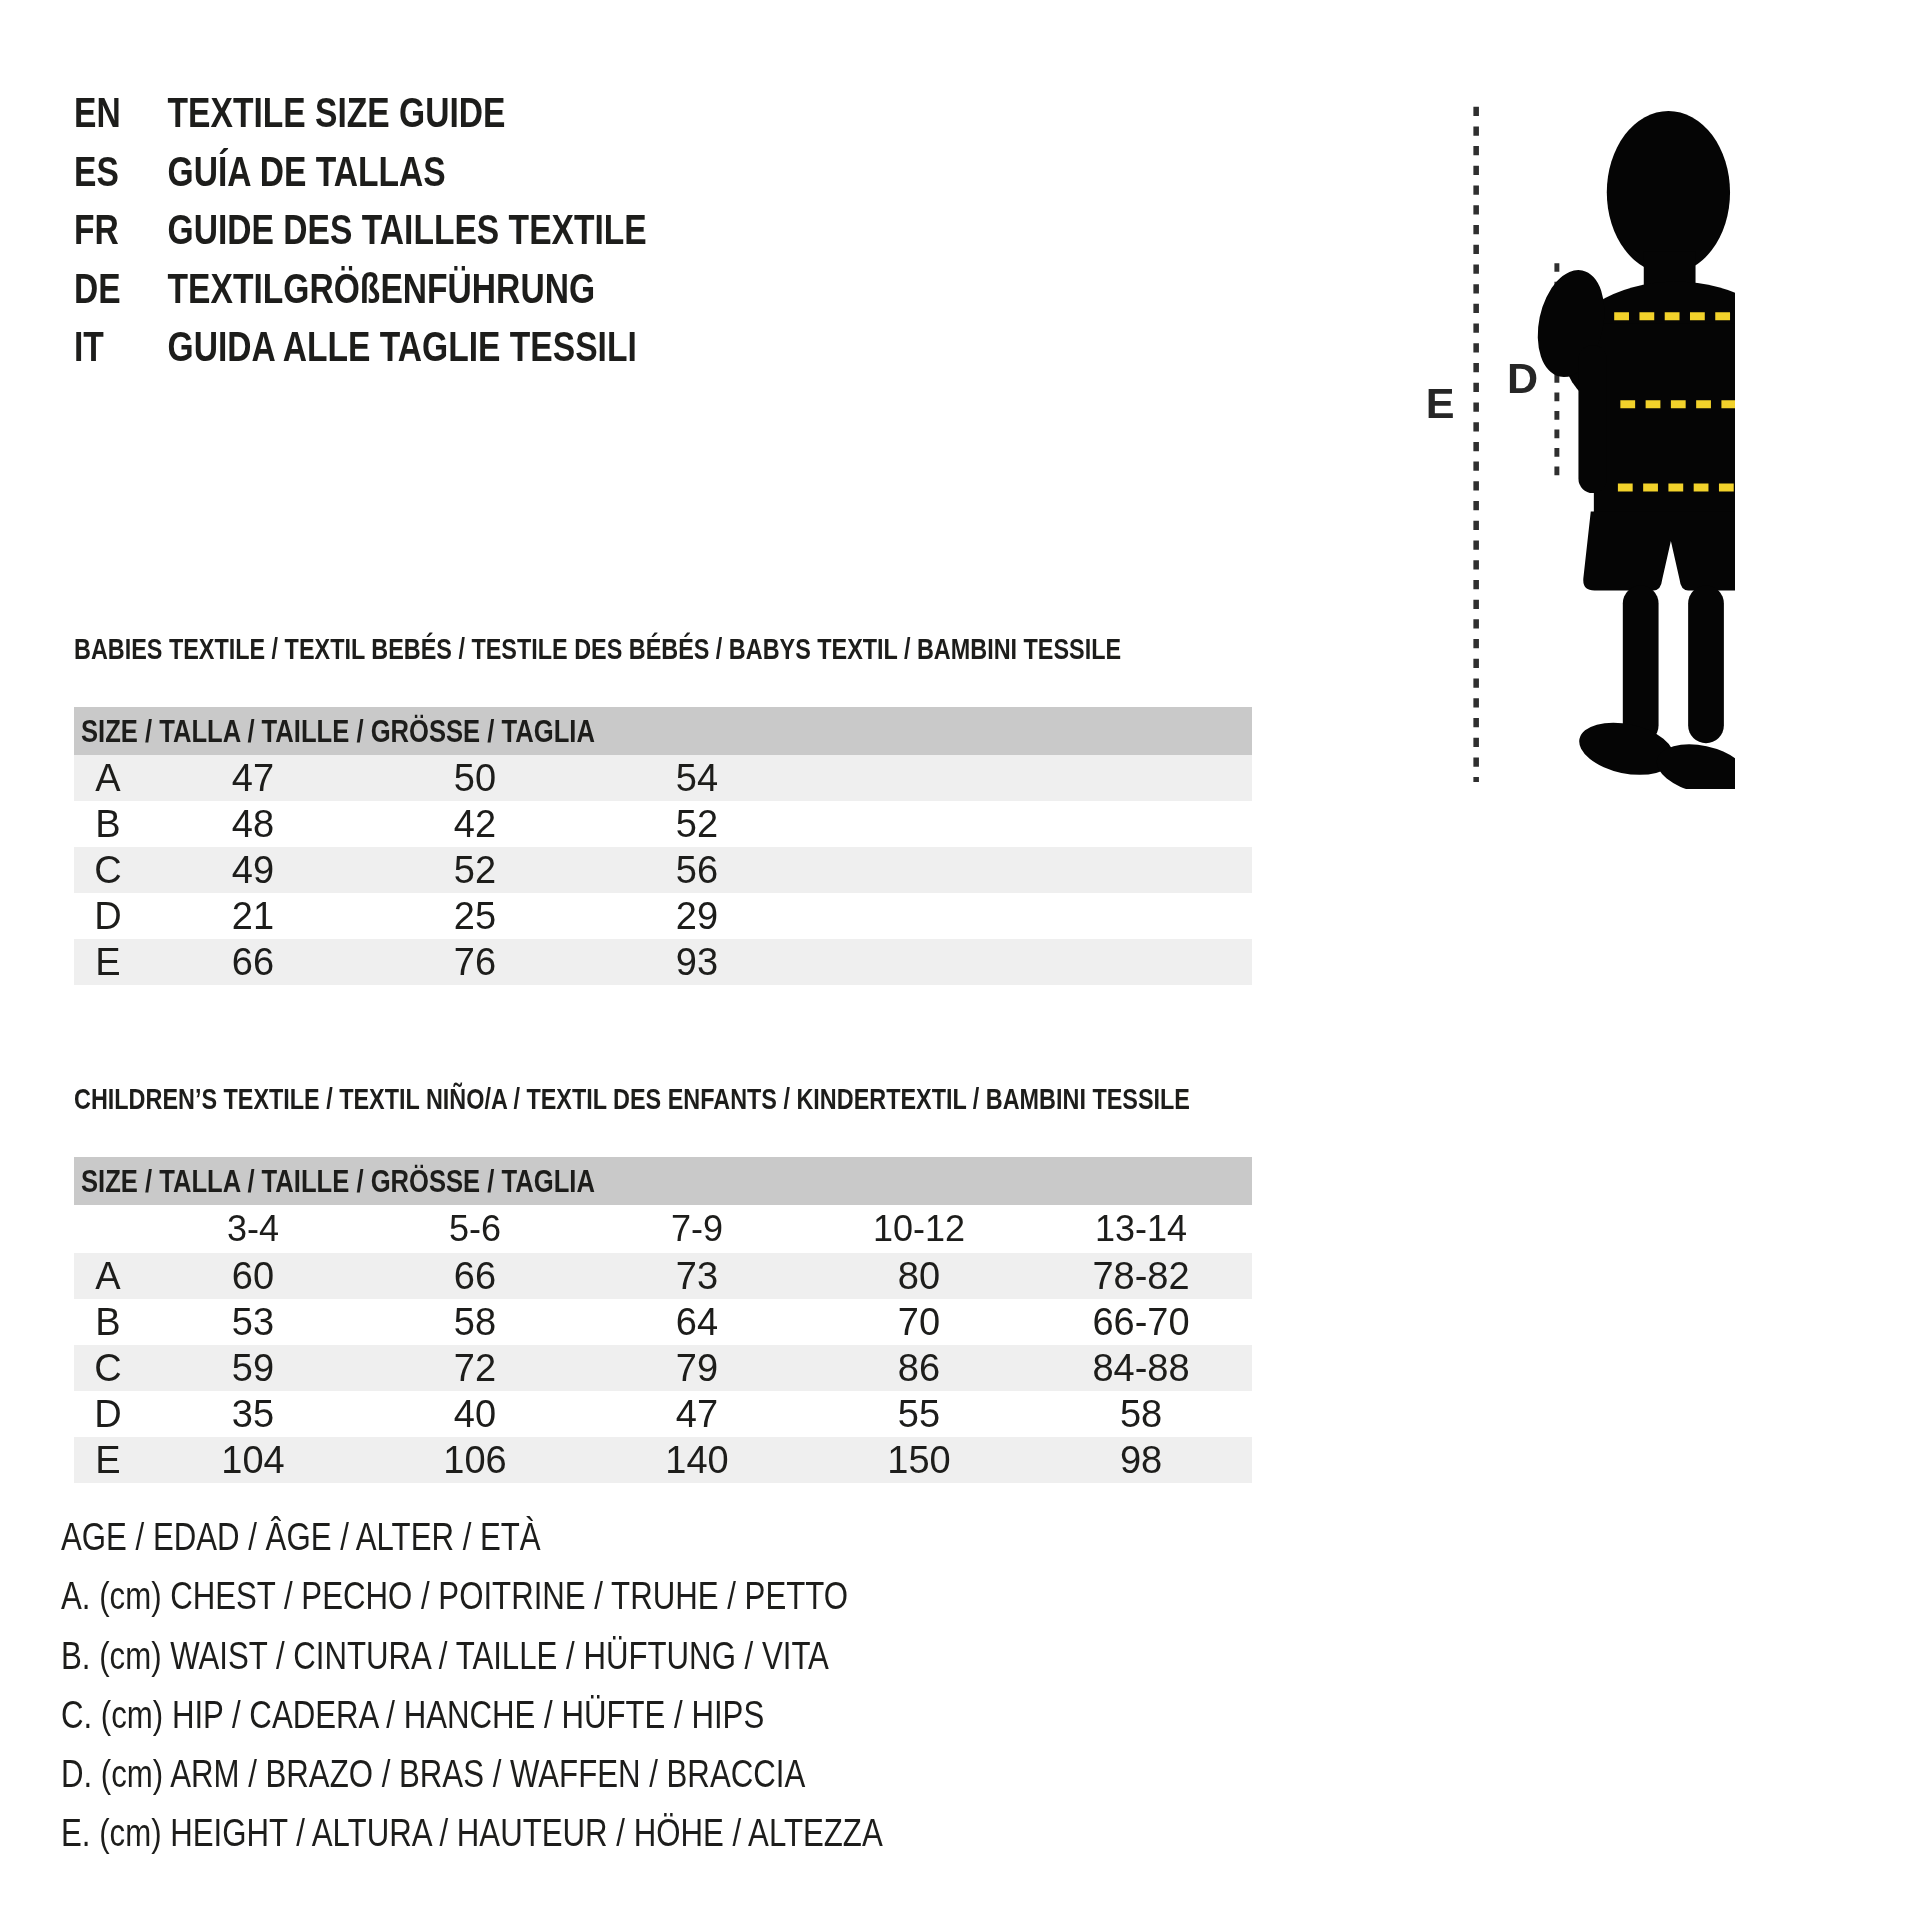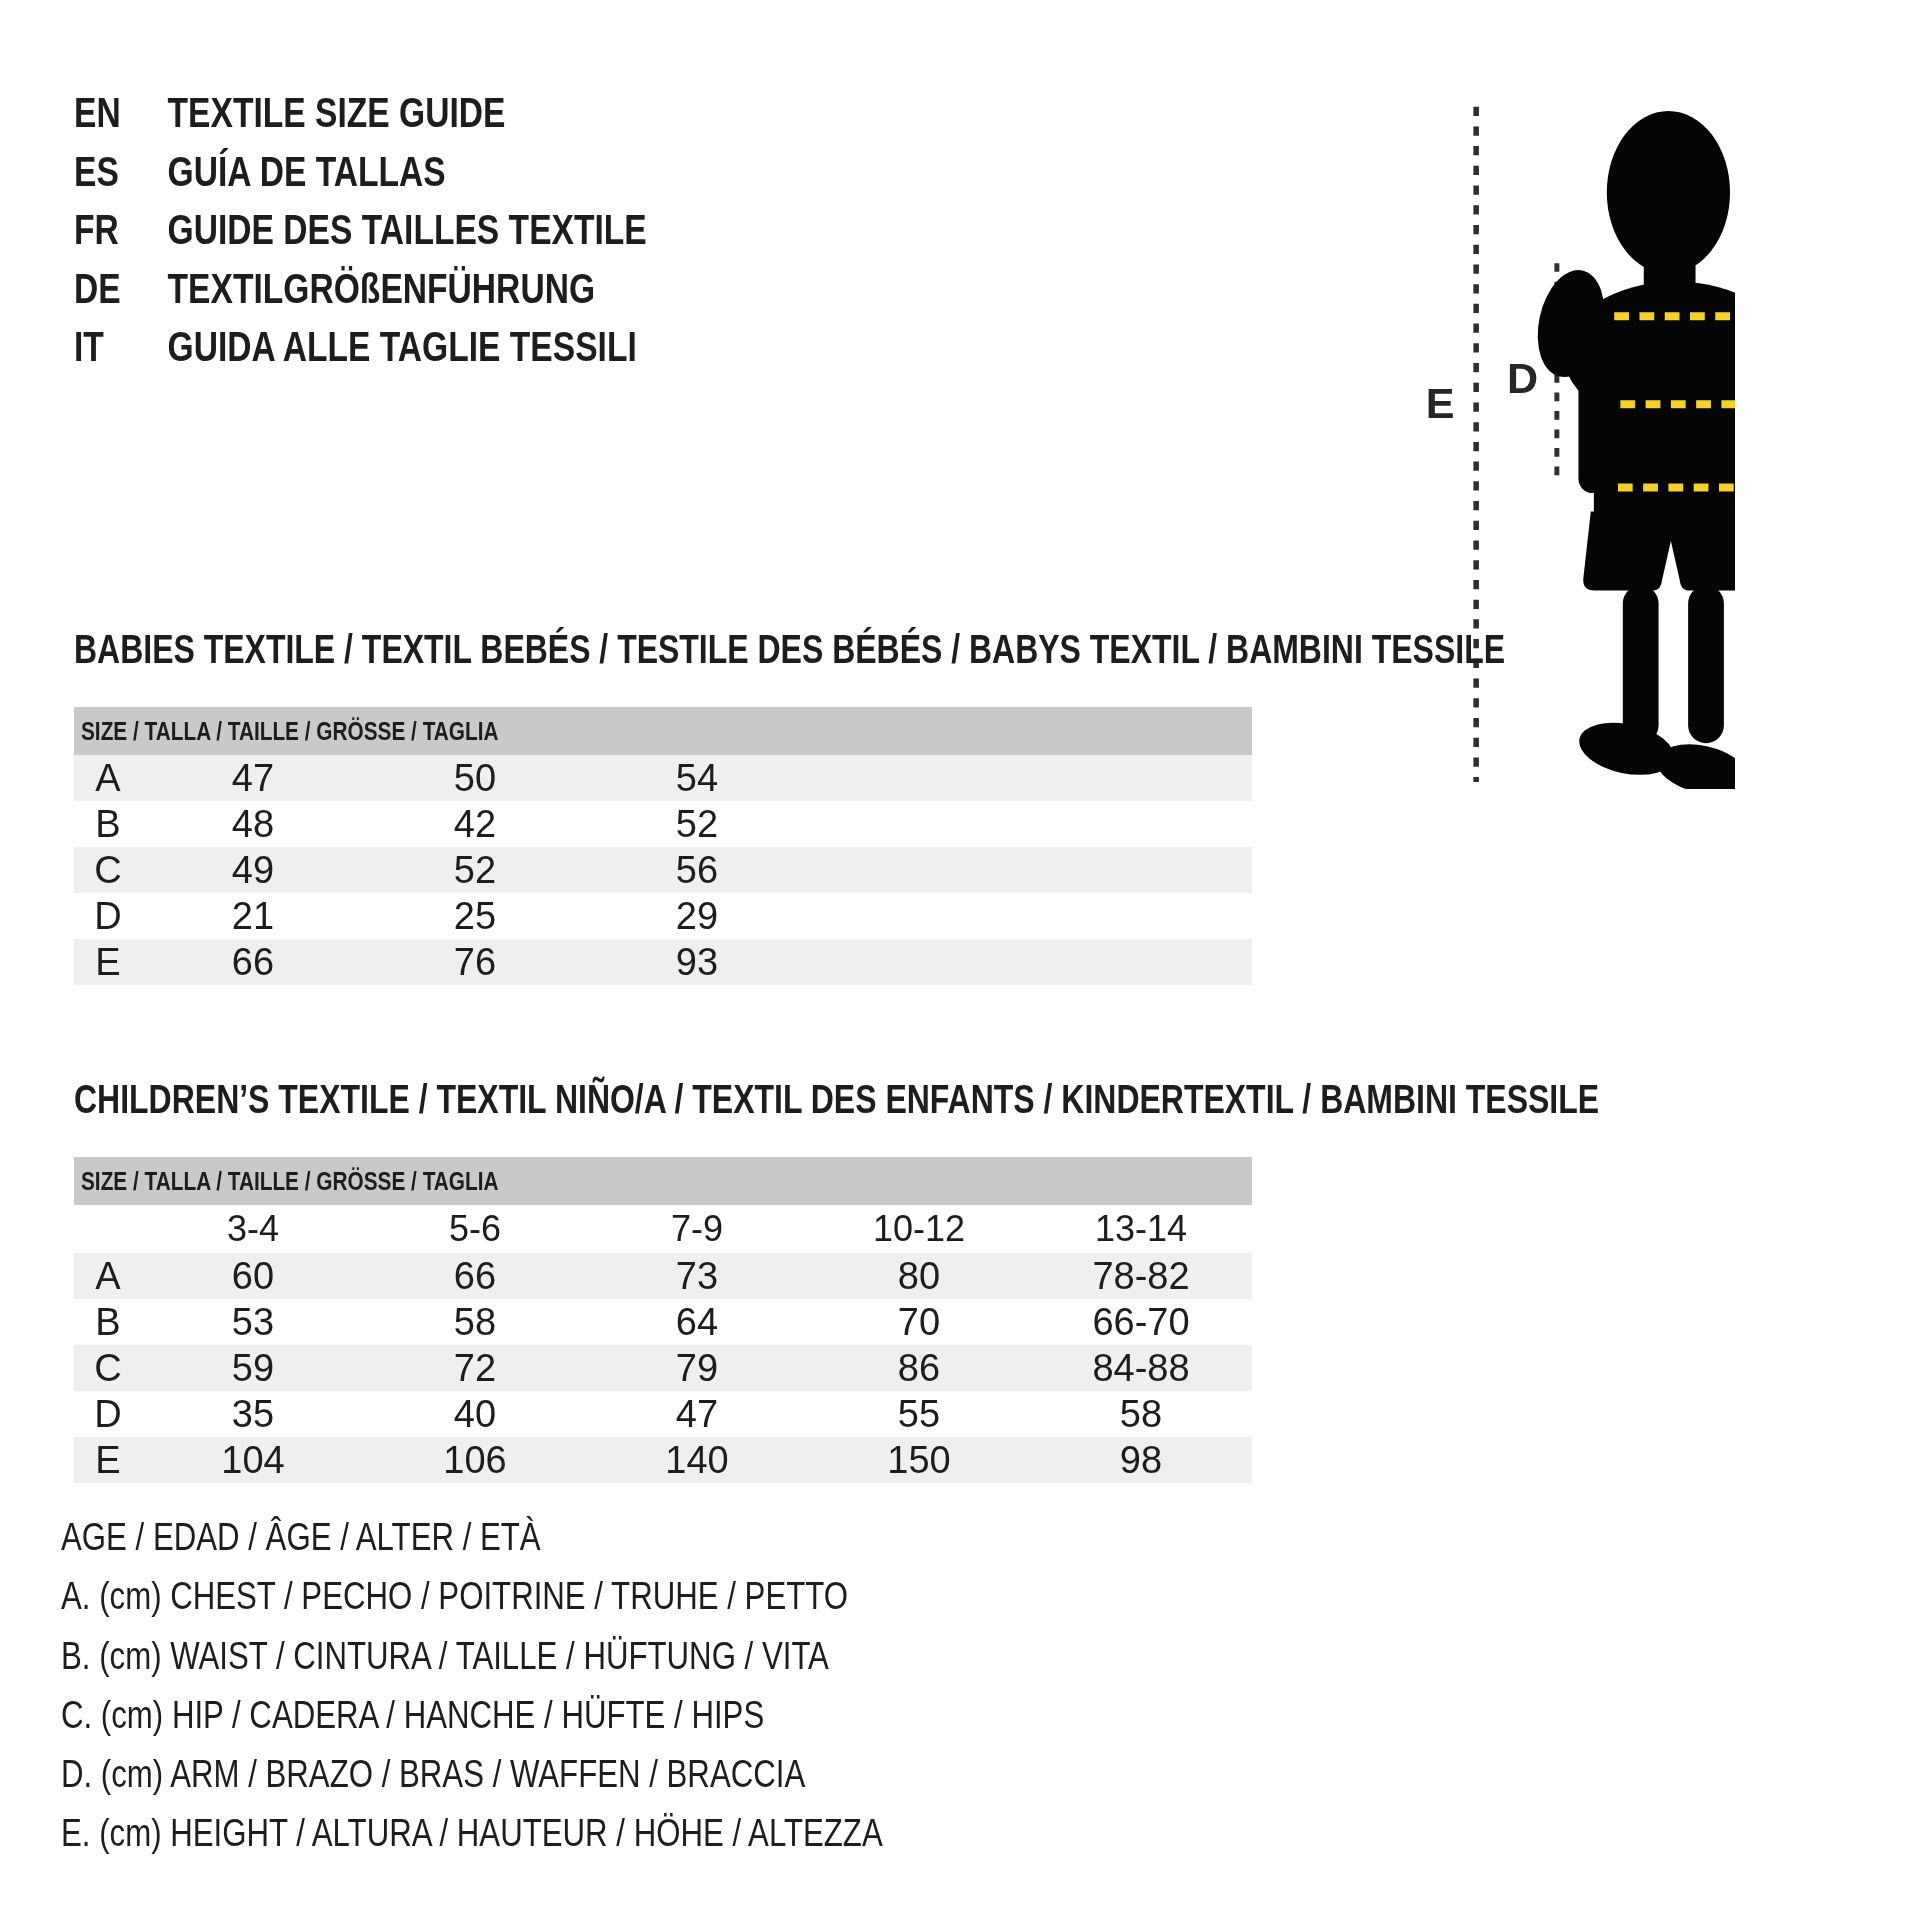--- a/index.html
+++ b/index.html
@@ -12,30 +12,30 @@
   .lang-block{position:absolute;left:74px;top:92px;}
   .lang-row{display:flex;font-size:42px;font-weight:700;line-height:42px;margin-bottom:16.6px;
             transform:scaleX(0.80);transform-origin:0 0;}
   .lang-code{width:117px;flex:0 0 auto;}
   .lang-title{white-space:nowrap;}
 
   
   .figure{position:absolute;left:1417px;top:80px;width:509px;height:709px;}
 
   
-  .section-title{position:absolute;left:74px;font-size:41px;font-weight:700;line-height:38px;white-space:nowrap;}
+  .section-title{position:absolute;left:74px;font-size:30px;font-weight:700;line-height:38px;white-space:nowrap;}
   .babies-title{top:630px;}
   .children-title{top:1080px;}
 
   
   table.size-table{position:absolute;left:74px;border-collapse:collapse;table-layout:fixed;width:1177px;}
   .babies-pos{top:707px;}
   .children-pos{top:1157px;}
   th.bar{background:#c9c9c9;height:48px;text-align:left;padding:0 0 0 7.4px;
-         font-size:26px;font-weight:700;margin-top:9px;}
+         font-size:32px;font-weight:700;margin-top:9px;}
   tr.colhead td{height:48px;font-size:36px;font-weight:400;text-align:center;padding:0;}
   tr.datarow td{height:46px;font-size:38px;font-weight:400;text-align:center;padding:0;}
   td.letter{text-align:left;padding-left:5px;}
   tr.stripe{background:#efefef;}
 
   
   .legend{position:absolute;left:61px;top:1517px;}
   .legend-line{font-size:39px;line-height:39px;margin-bottom:20.3px;font-weight:400;
                transform:scaleX(0.80);transform-origin:0 0;white-space:nowrap;}
 </style>

